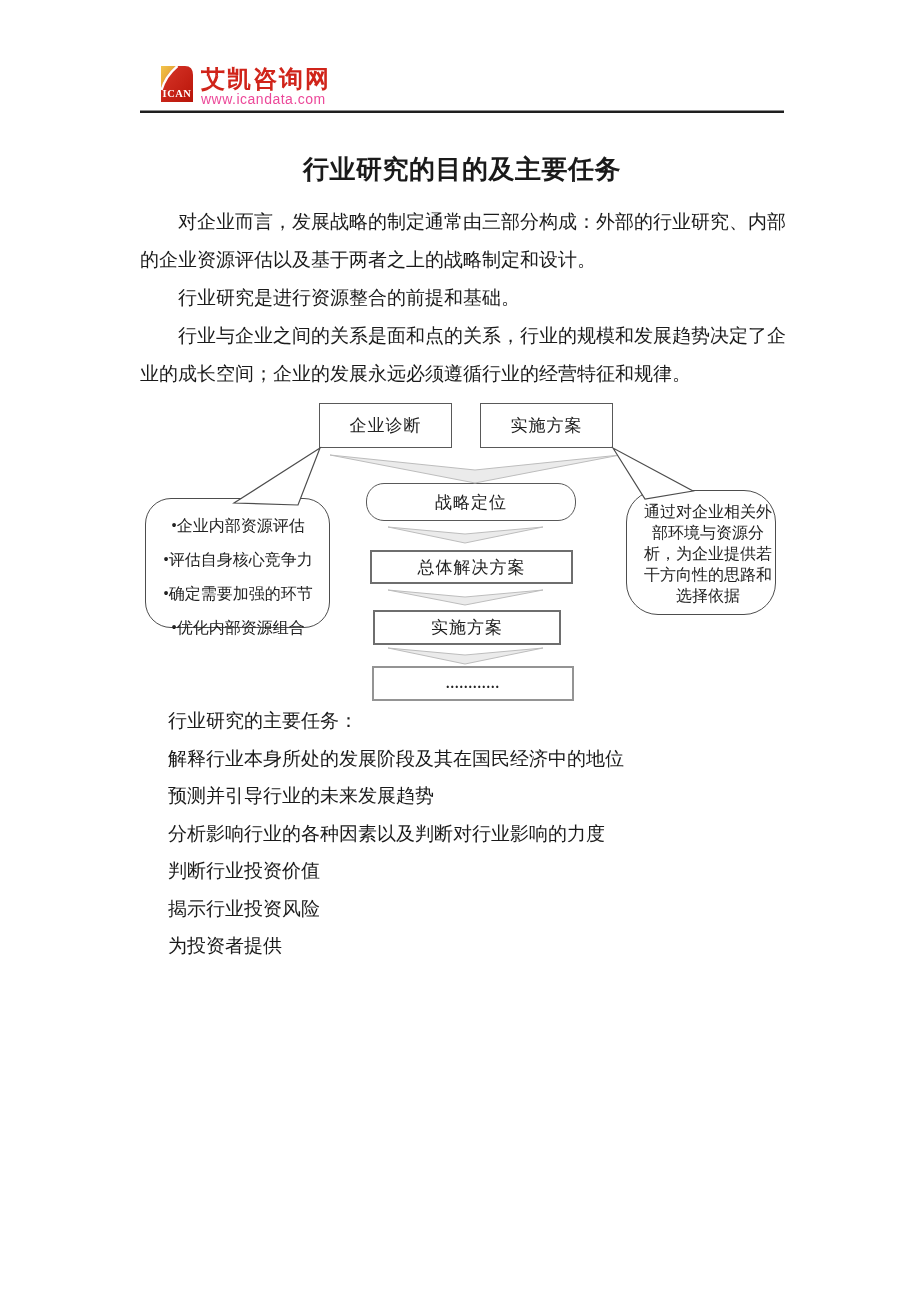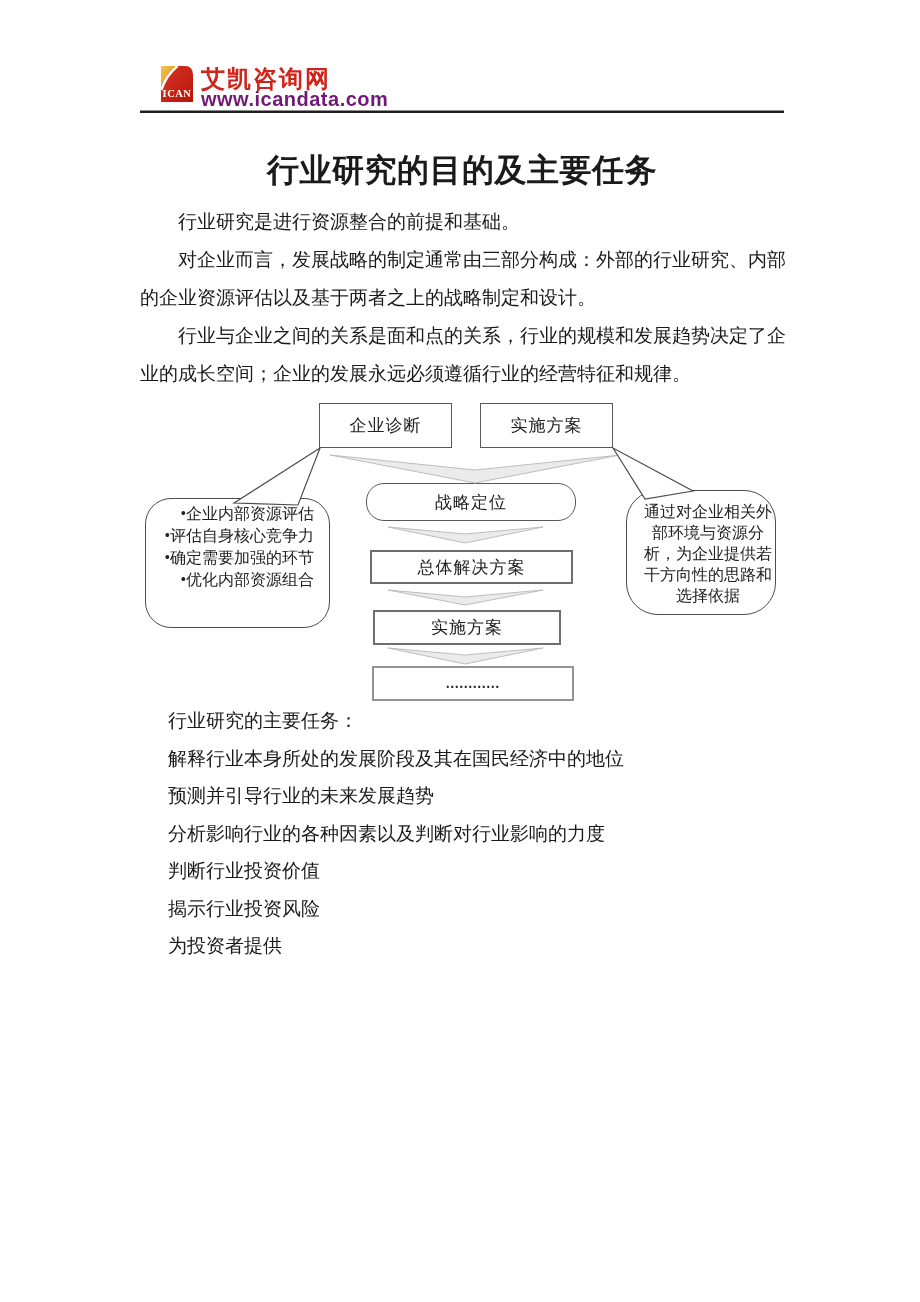--- a/index.html
+++ b/index.html
@@ -6,47 +6,47 @@
   .page {
     position:relative; width:920px; height:1302px; background:#ffffff;
     font-family:"Liberation Serif","DejaVu Serif",serif; color:#1a1a1a;
     overflow:hidden;
   }
   
   .logo { position:absolute; left:159px; top:66px; display:flex; align-items:flex-start; }
   .logo-icon { width:34px; height:36px; position:relative; flex:0 0 auto; }
   .logo-texts { margin-left:8px; font-family:"Liberation Sans","DejaVu Sans",sans-serif; }
   .logo-site-name { font-size:24px; font-weight:bold; color:#d0241a; letter-spacing:2px; line-height:26px; }
-  .logo-site-url  { font-size:20px; font-weight:bold; color:#701a75; line-height:15px; letter-spacing:0.5px; }
+  .logo-site-url  { font-size:14px; font-weight:normal; color:#ec4899; line-height:15px; letter-spacing:0.5px; }
   
   .header-rule { position:absolute; left:140px; top:110px; width:644px; height:0;
     border-top:1px solid #8f8f8f; border-bottom:2px solid #1f1f1f; }
   
   .doc-title { position:absolute; left:140px; top:150px; width:644px; text-align:center;
-    font-size:32px; font-weight:bold; letter-spacing:0.5px; line-height:40px; }
+    font-size:26px; font-weight:bold; letter-spacing:0.5px; line-height:40px; }
   .body-text { position:absolute; left:140px; top:203px; width:646px; }
   .body-text p { margin:0; font-size:19px; line-height:38px; text-align:justify;
     text-indent:38px; }
   
   .diagram { position:absolute; left:140px; top:395px; width:660px; height:312px; }
   .dg-box { position:absolute; background:#ffffff; border:1px solid #595959;
     display:flex; align-items:center; justify-content:center;
     font-size:17px; letter-spacing:1px; color:#222; box-sizing:border-box; }
   .dg-top1 { left:179px; top:8px;  width:133px; height:45px; }
   .dg-top2 { left:340px; top:8px;  width:133px; height:45px; }
   .dg-mid1 { left:226px; top:88px;  width:210px; height:38px;border-radius:18px; }
   .dg-mid2 { left:230px; top:155px; width:203px; height:34px; border-width:2px; border-color:#6e6e6e; }
   .dg-mid3 { left:233px; top:215px; width:188px; height:35px; border-width:2px; border-color:#6e6e6e; }
   .dg-mid4 { left:232px; top:271px; width:202px; height:35px; border-width:2px; border-color:#949494;
     font-size:14px; font-weight:bold; letter-spacing:1px; }
   .callout { position:absolute; background:#ffffff; border:1px solid #4d4d4d;
     box-sizing:border-box; color:#222; }
   .callout-left { left:5px; top:103px; width:185px; height:130px; border-radius:26px;
     padding:4px 16px 0 16px; }
-  .callout-left .co-item { font-size:16px; line-height:22px; text-align:right; width:152px; margin:0 auto; }
+  .callout-left .co-item { font-size:16px; line-height:22px; text-align:center; width:152px; margin:12px auto; }
   .callout-right { left:486px; top:95px; width:150px; height:125px; border-radius:32px;
     padding:10px 14px 12px 14px; }
   .callout-right .co-text { font-size:16px; line-height:21px; text-align:center; width:134px; margin:0 auto; }
   .dg-svg { position:absolute; left:0; top:0; width:660px; height:312px; pointer-events:none; }
   
   .tasks { position:absolute; left:140px; top:702px; width:646px; }
   .tasks div { font-size:19px; line-height:37.5px; padding-left:28px; }
 </style>
 </head>
 <body>
@@ -76,22 +76,22 @@
       <div class="logo-site-name">艾凯咨询网</div>
       <div class="logo-site-url">www.icandata.com</div>
     </div>
   </div>
 
   <div class="header-rule"></div>
 
   <div class="doc-title">行业研究的目的及主要任务</div>
 
   <div class="body-text">
+    <p>对企业而言，发展战略的制定通常由三部分构成：外部的行业研究、内部的企业资源评估以及基于两者之上的战略制定和设计。</p>
     <p>行业研究是进行资源整合的前提和基础。</p>
-    <p>对企业而言，发展战略的制定通常由三部分构成：外部的行业研究、内部的企业资源评估以及基于两者之上的战略制定和设计。</p>
     <p>行业与企业之间的关系是面和点的关系，行业的规模和发展趋势决定了企业的成长空间；企业的发展永远必须遵循行业的经营特征和规律。</p>
   </div>
 
   <div class="diagram">
 
     <div class="dg-box dg-top1">企业诊断</div>
     <div class="dg-box dg-top2">实施方案</div>
     <div class="dg-box dg-mid1">战略定位</div>
     <div class="dg-box dg-mid2">总体解决方案</div>
     <div class="dg-box dg-mid3">实施方案</div>

